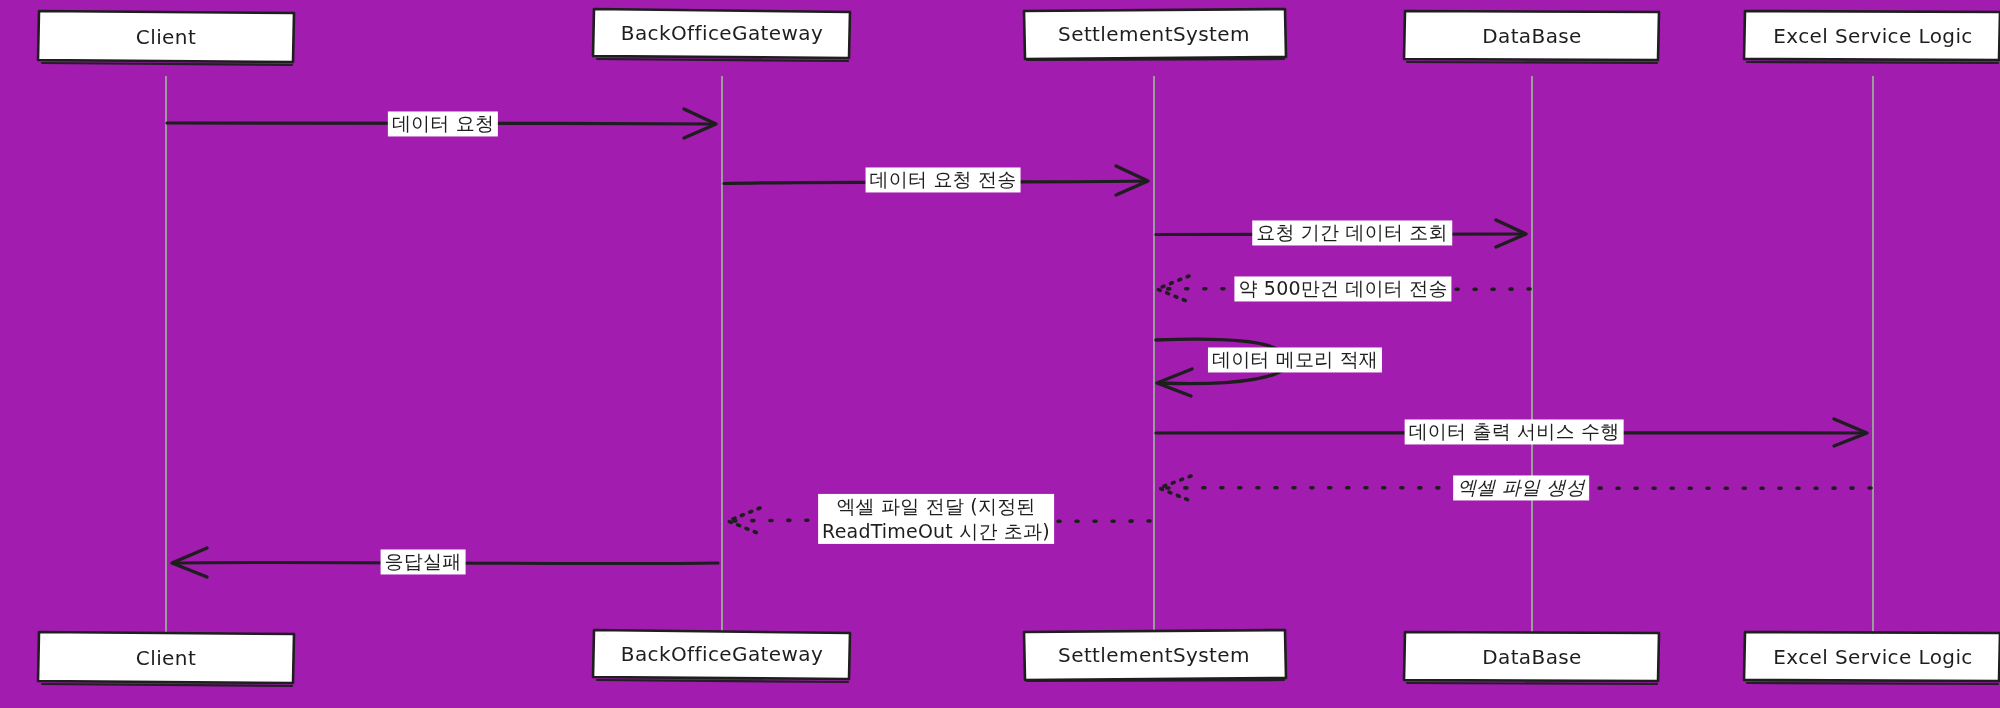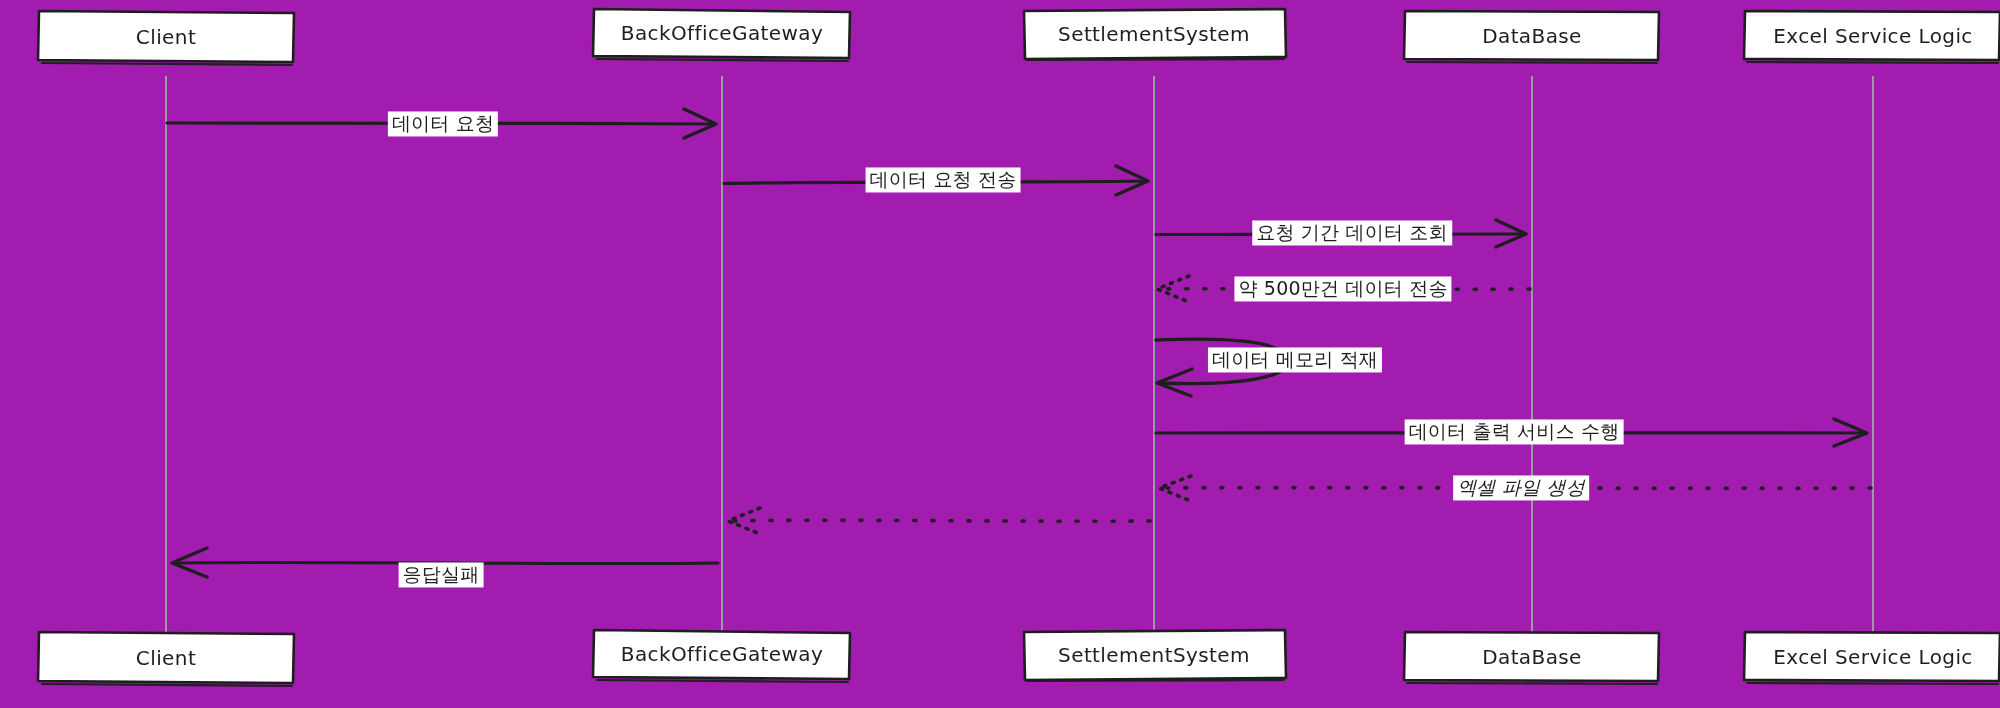--- a/index.html
+++ b/index.html
@@ -234,16 +234,18 @@
   <div class="msg-label" style="left:1344px; top:233px;margin-left:8px;">요청 기간 데이터 조회</div>
 
   <div class="msg-label" style="left:1343px; top:289px;">약 500만건 데이터 전송</div>
 
   <div class="msg-label" style="left:1295px; top:360px;">데이터 메모리 적재</div>
 
   <div class="msg-label" style="left:1514px; top:432px;">데이터 출력 서비스 수행</div>
 
   <div class="msg-label" style="left:1521px; top:488px;font-style:italic;">엑셀 파일 생성</div>
 
-
-  <div class="msg-label" style="left:441px; top:562px;margin-top:13px;">응답실패</div>
+  <div class="msg-label two-line" style="left:936px; top:519px;">엑셀 파일 전달 (지정된
+ReadTimeOut 시간 초과)</div>
+
+  <div class="msg-label" style="left:423px; top:562px;">응답실패</div>
 
 </div>
 
 </body></html>

